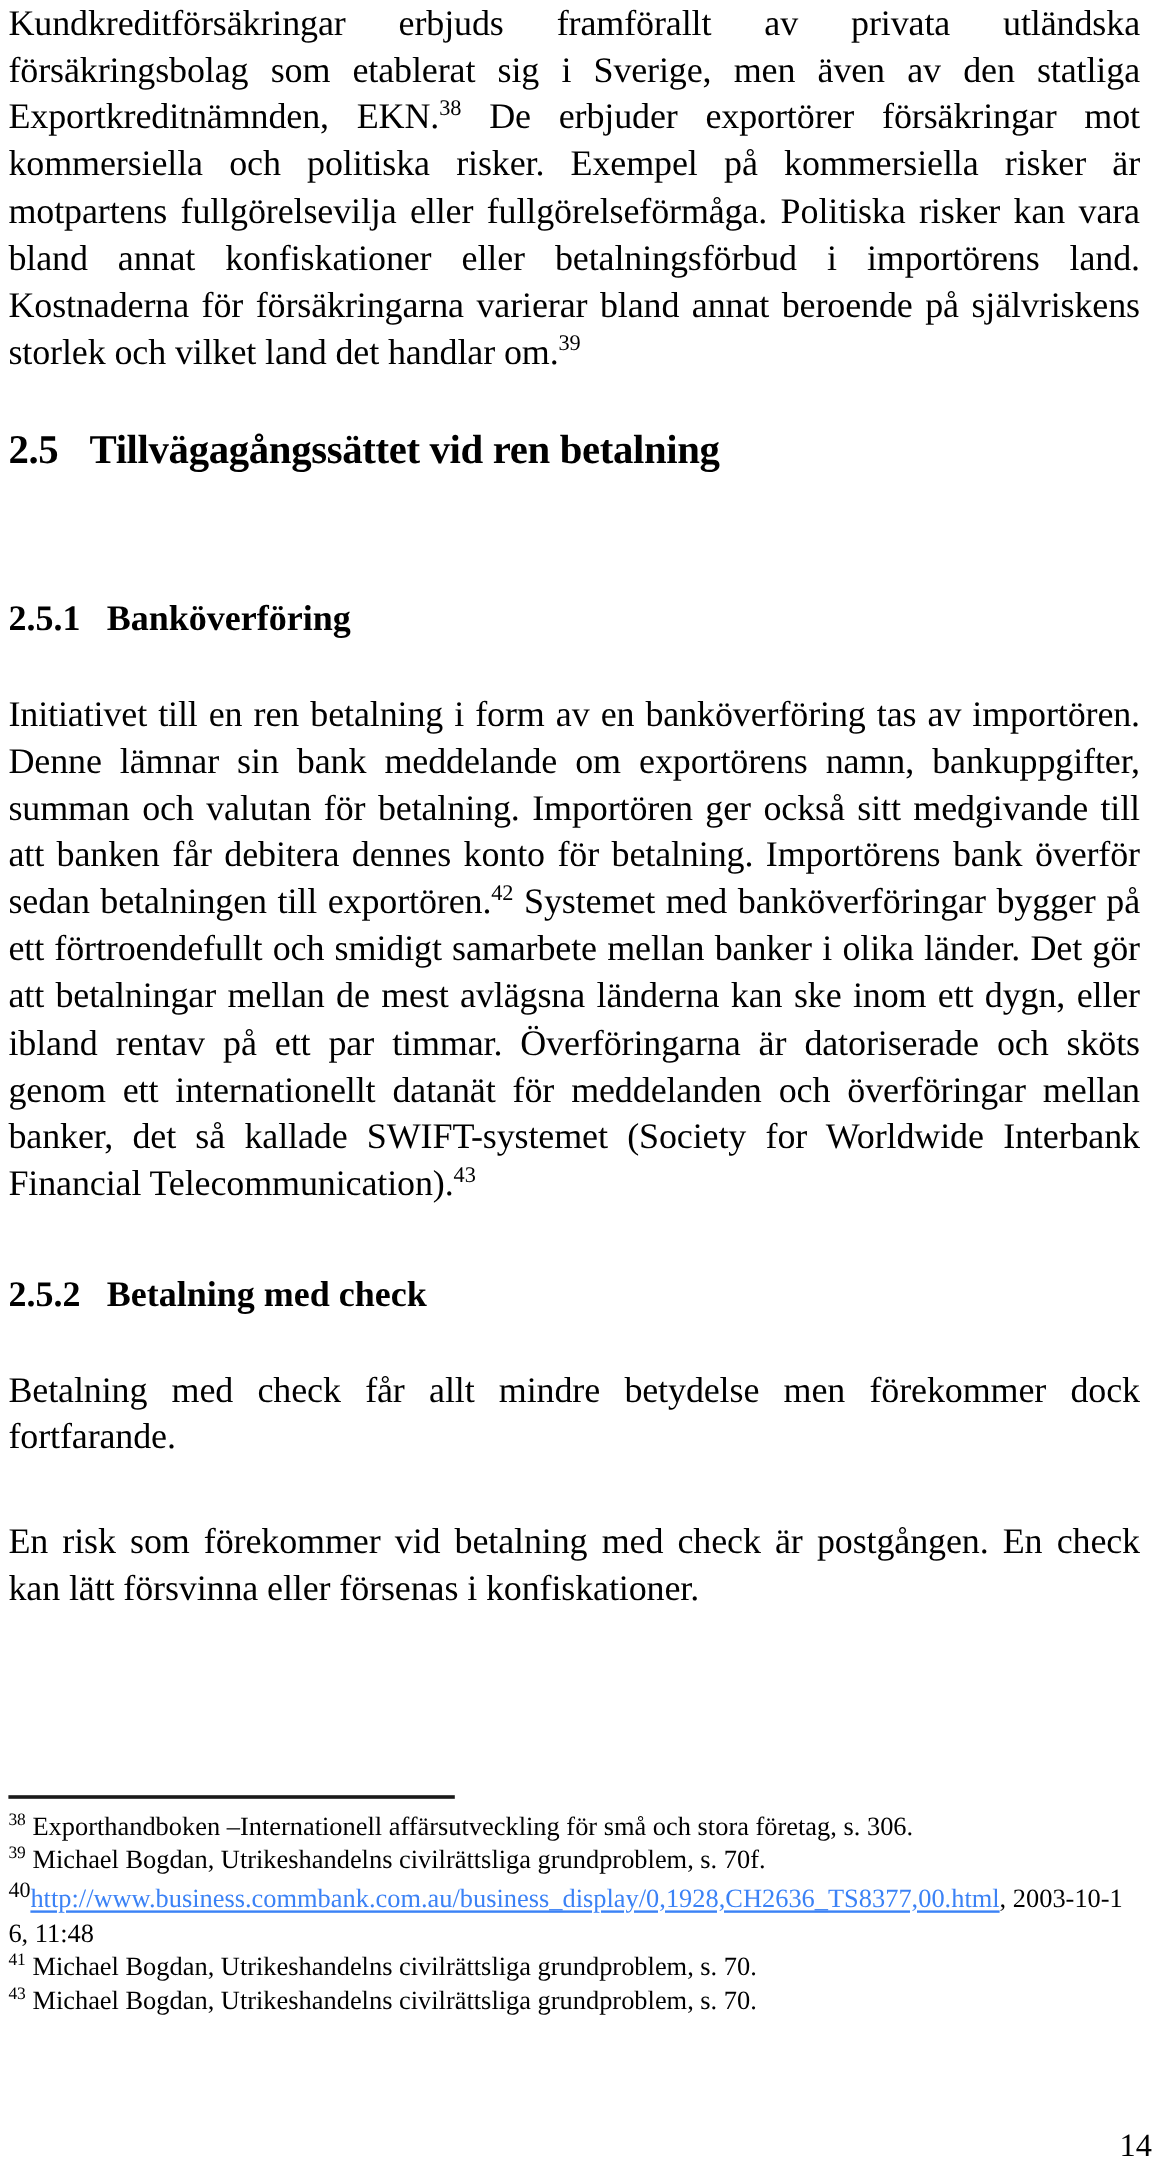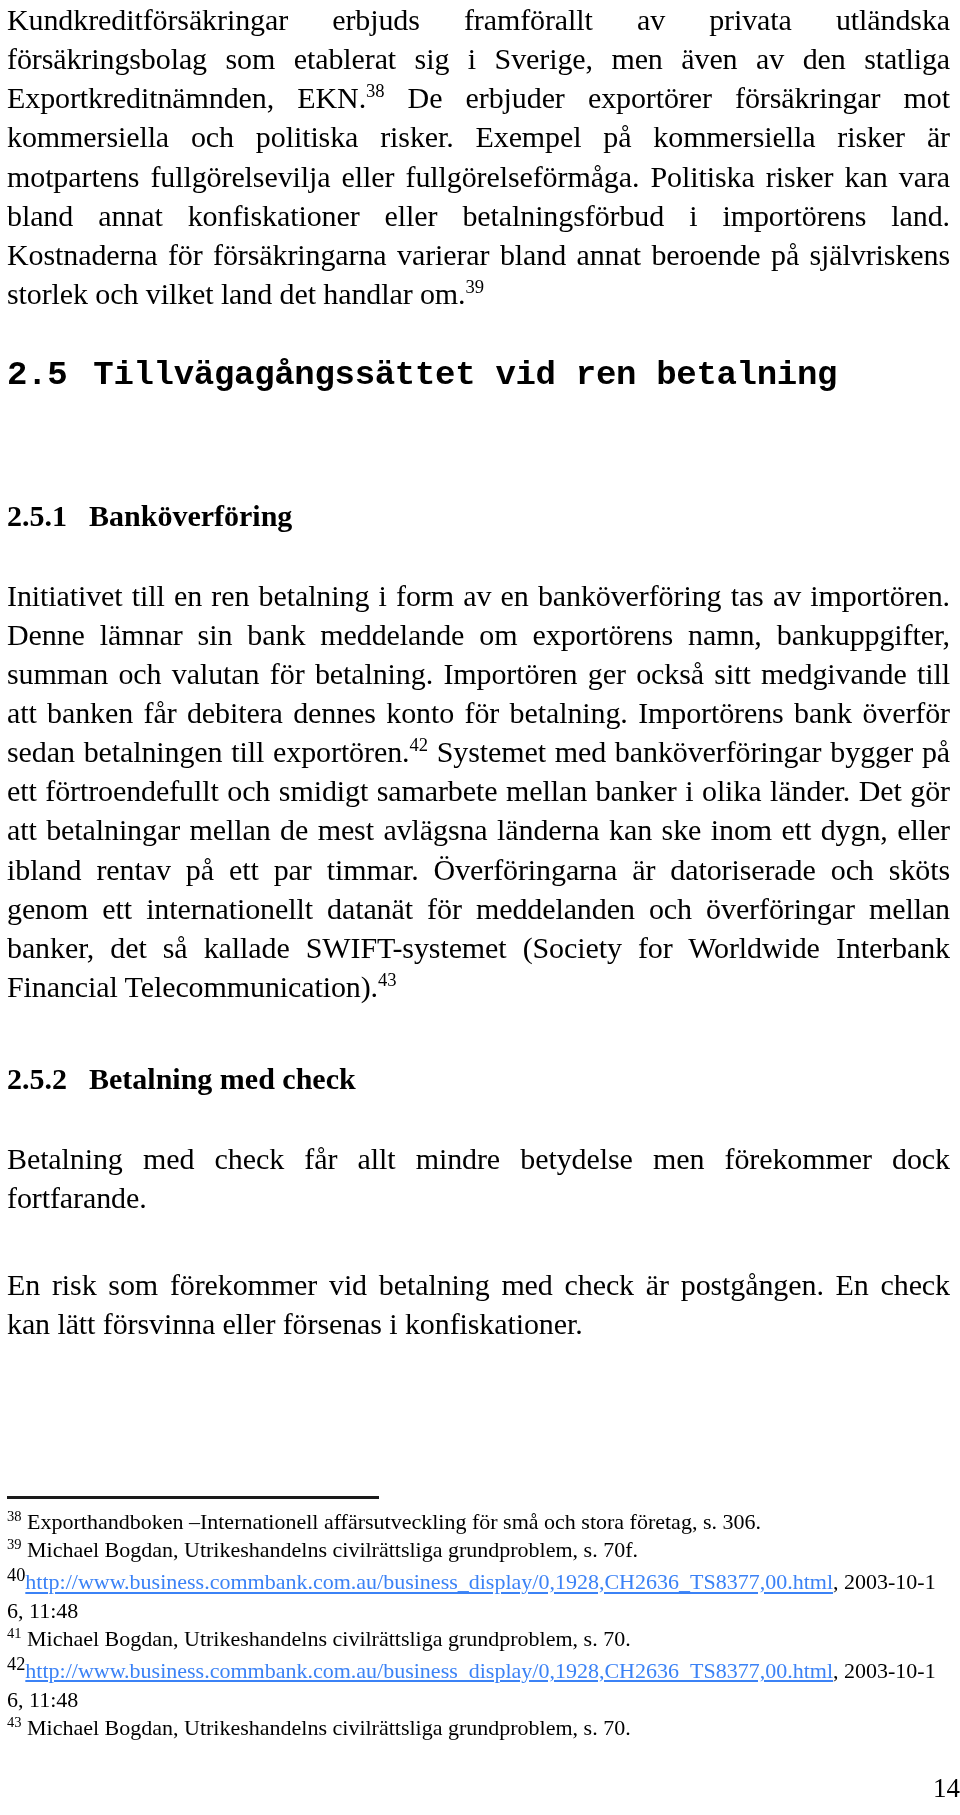--- a/index.html
+++ b/index.html
@@ -34,21 +34,21 @@
   }
 
   sup.fn {
     font-size: 0.62em;
     vertical-align: super;
     line-height: 0;
   }
 
   
   h2.h-major {
-    font-family: Liberation Mono, monospace;
+    font-family: Liberation Serif, serif;
     font-weight: bold;
     font-size: 34px;
     line-height: 1.1;
     margin: 0;
     letter-spacing: -0.3px;
     white-space: pre;
   }
   h3.h-minor {
     font-family: "Liberation Serif", "DejaVu Serif", serif;
     font-weight: bold;
@@ -148,20 +148,19 @@
     <hr class="fn-rule">
 
     <p class="fn-line"><sup>38</sup> <span>Exporthandboken –Internationell affärsutveckling för små och stora företag, s. 306.</span></p>
 
     <p class="fn-line"><sup>39</sup> <span>Michael Bogdan, Utrikeshandelns civilrättsliga grundproblem, s. 70f.</span></p>
 
     <p class="fn-wrap"><sup>40</sup><span class="fn-url">http://www.business.commbank.com.au/business_display/0,1928,CH2636_TS8377,00.html</span><span>, 2003-10-16, 11:48</span></p>
 
     <p class="fn-line"><sup>41</sup> <span>Michael Bogdan, Utrikeshandelns civilrättsliga grundproblem, s. 70.</span></p>
 
-    <p class="fn-wrap"><sup>42</sup><span class="fn-url">http://www.business.commbank.com.au/business_display/0,1928,CH2636_TS8377,00.html</span><span>, 2003-10-16, 11:48</span></p>
 
     <p class="fn-line"><sup>43</sup> <span>Michael Bogdan, Utrikeshandelns civilrättsliga grundproblem, s. 70.</span></p>
   </div>
 
   <div class="page-number">14</div>
 
 </div>
 
 </body></html>

